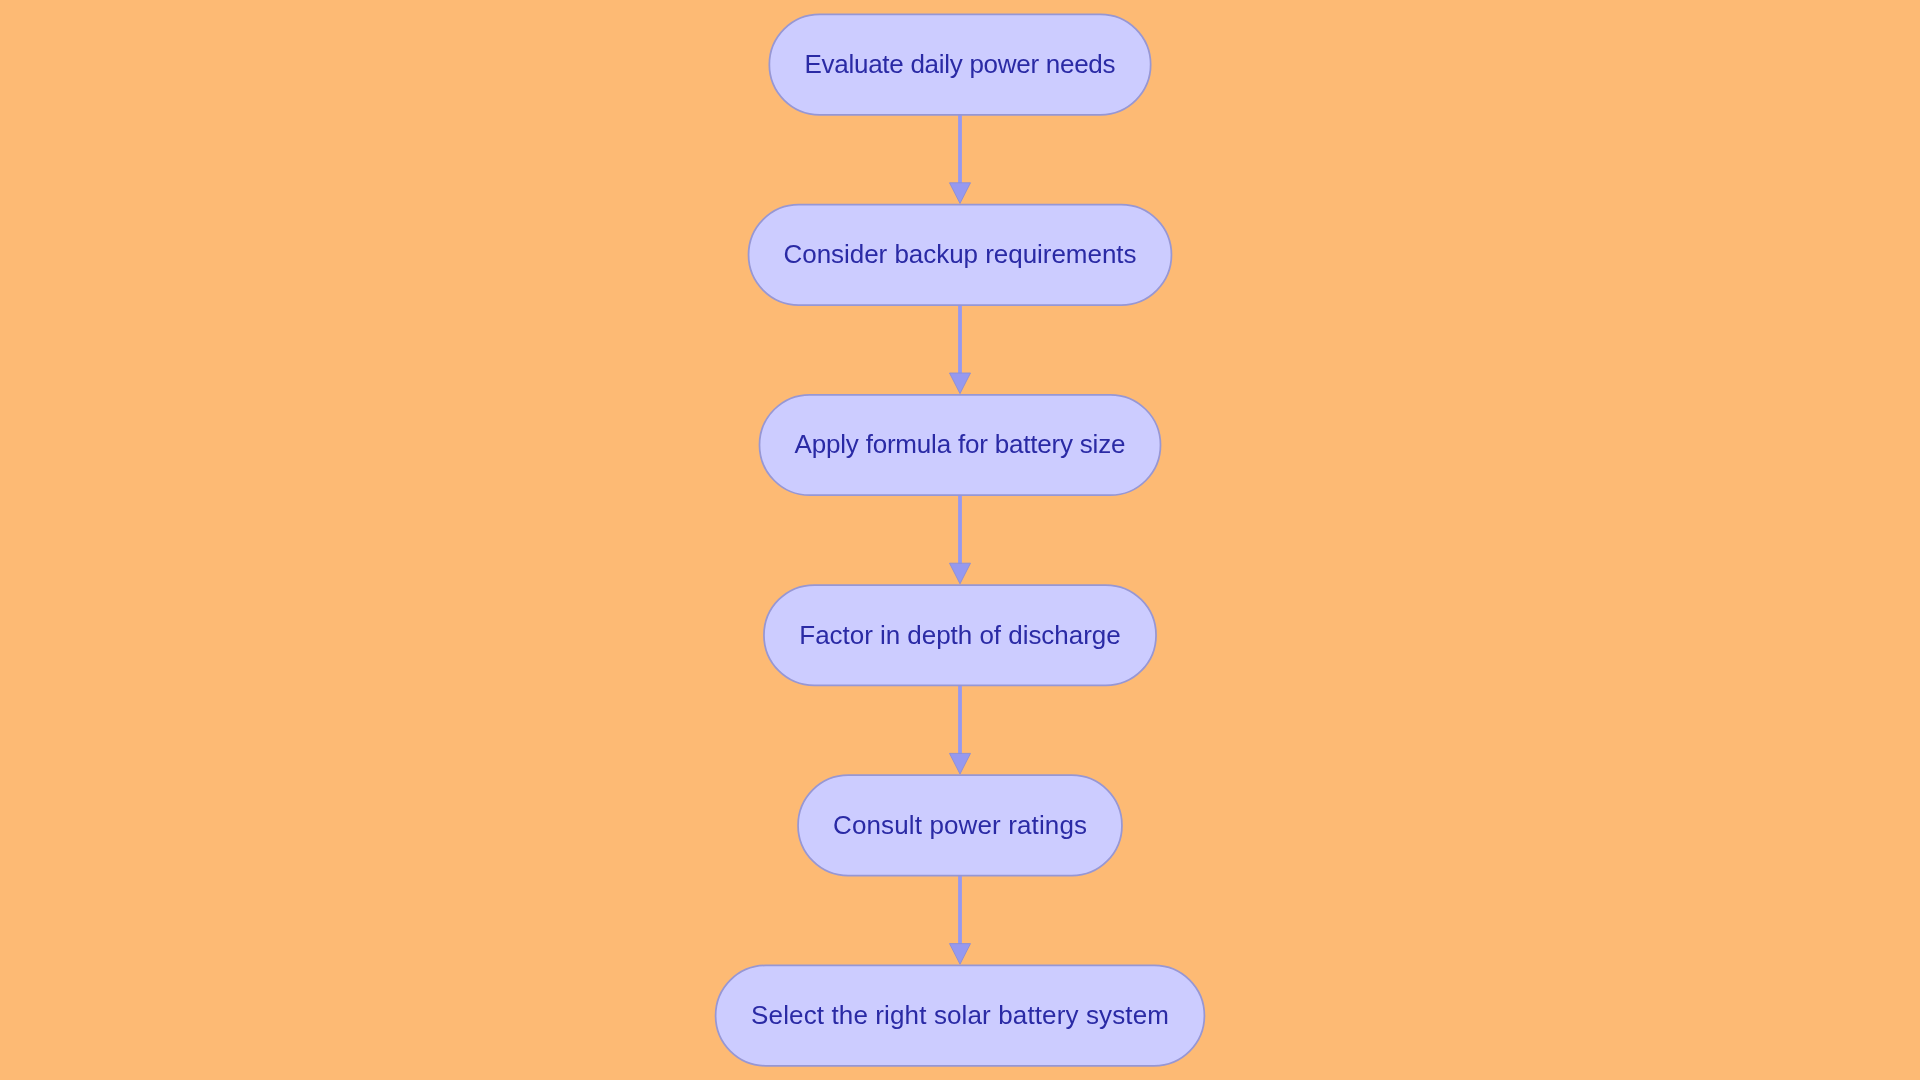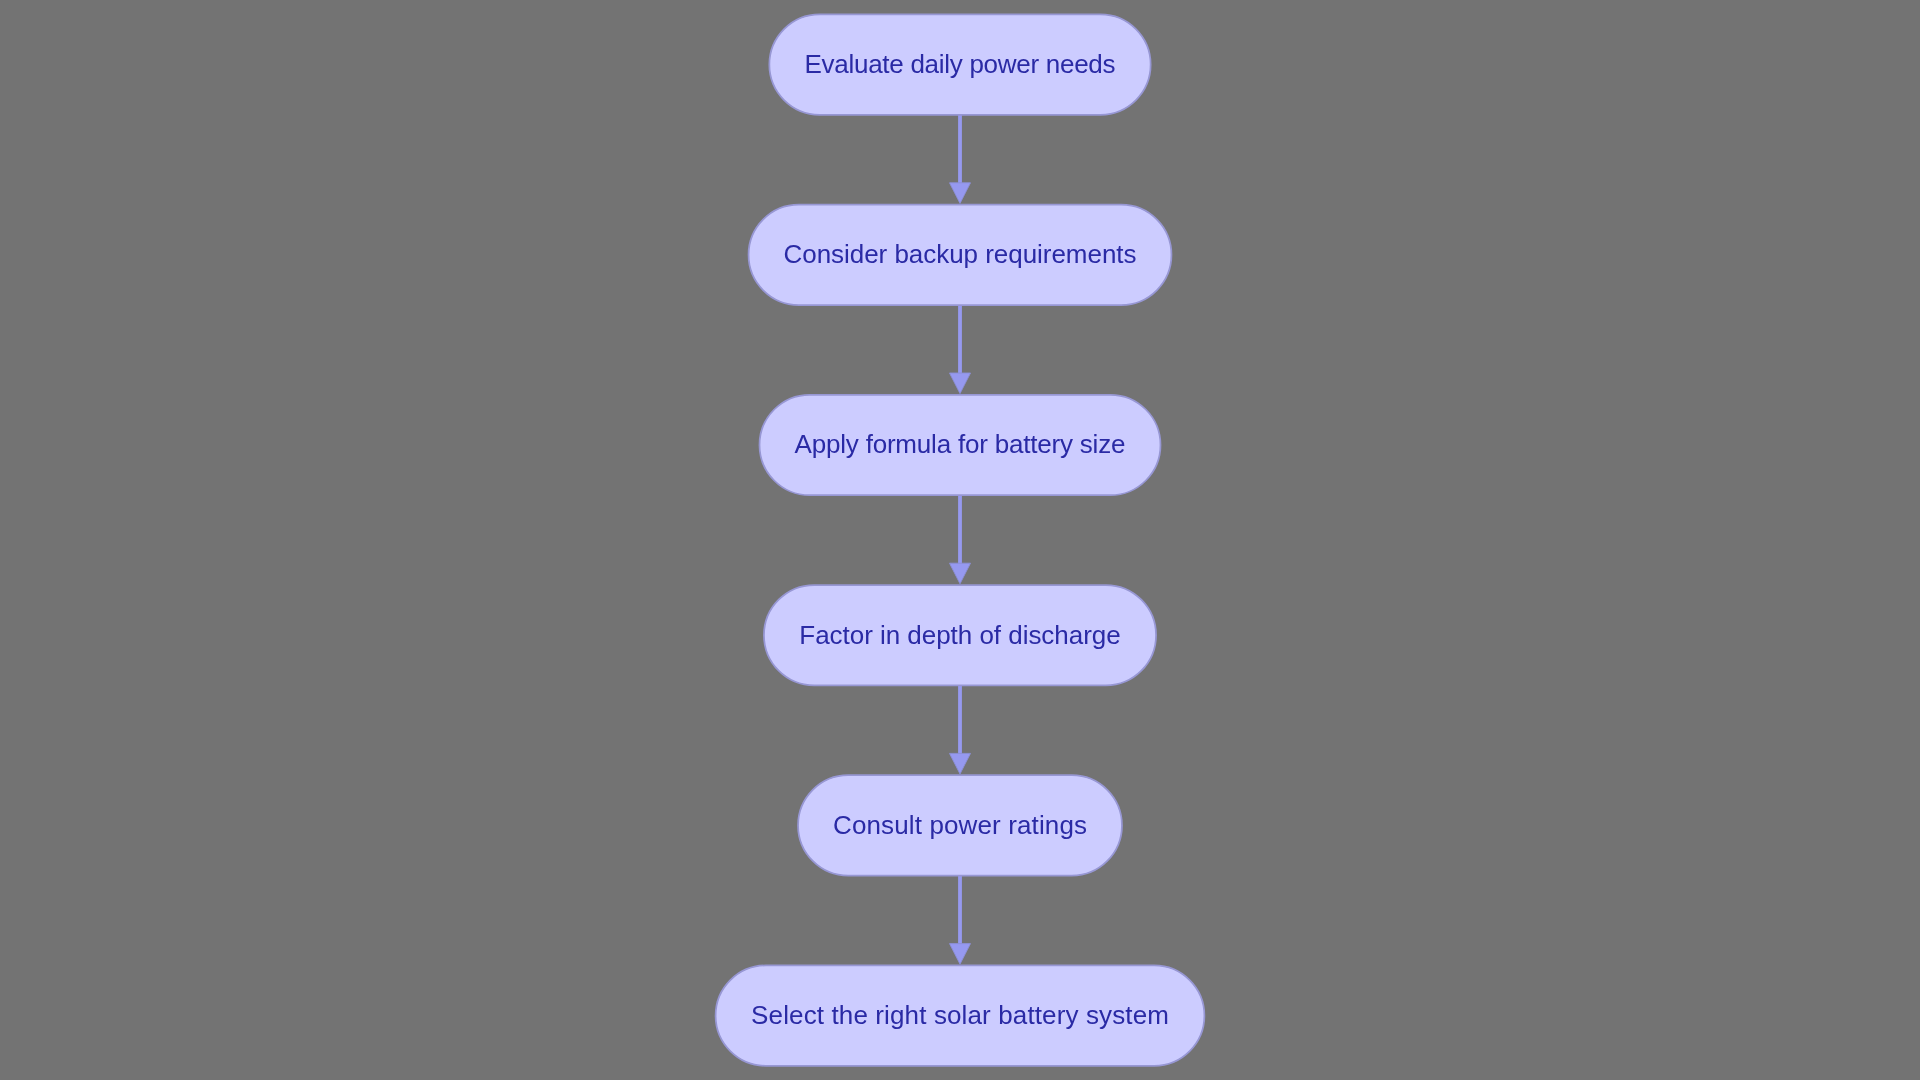--- a/index.html
+++ b/index.html
@@ -8,21 +8,21 @@
     padding: 0;
     width: 1920px;
     height: 1080px;
     overflow: hidden;
     background: #ffffff;
   }
   #stage {
     position: relative;
     width: 1920px;
     height: 1080px;
-    background: #737373;
+    background: #fdba74;
   }
   svg#chart {
     display: block;
     width: 1920px;
     height: 1080px;
   }
   .node-shape {
     fill: #ccccff;
     stroke: #9797d4;
     stroke-width: 1.75;

